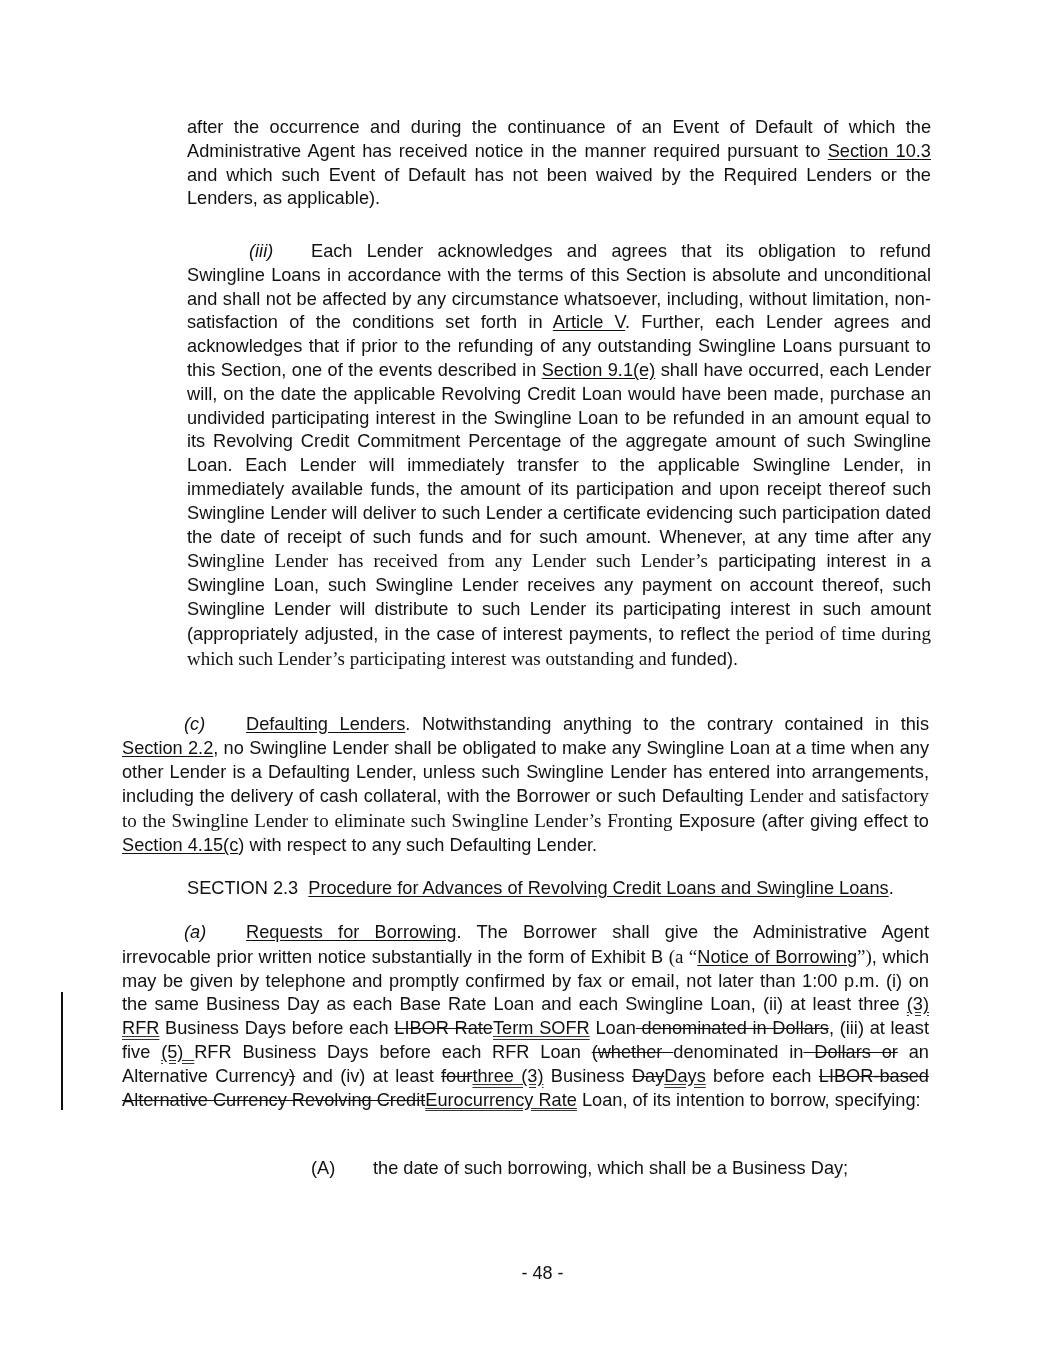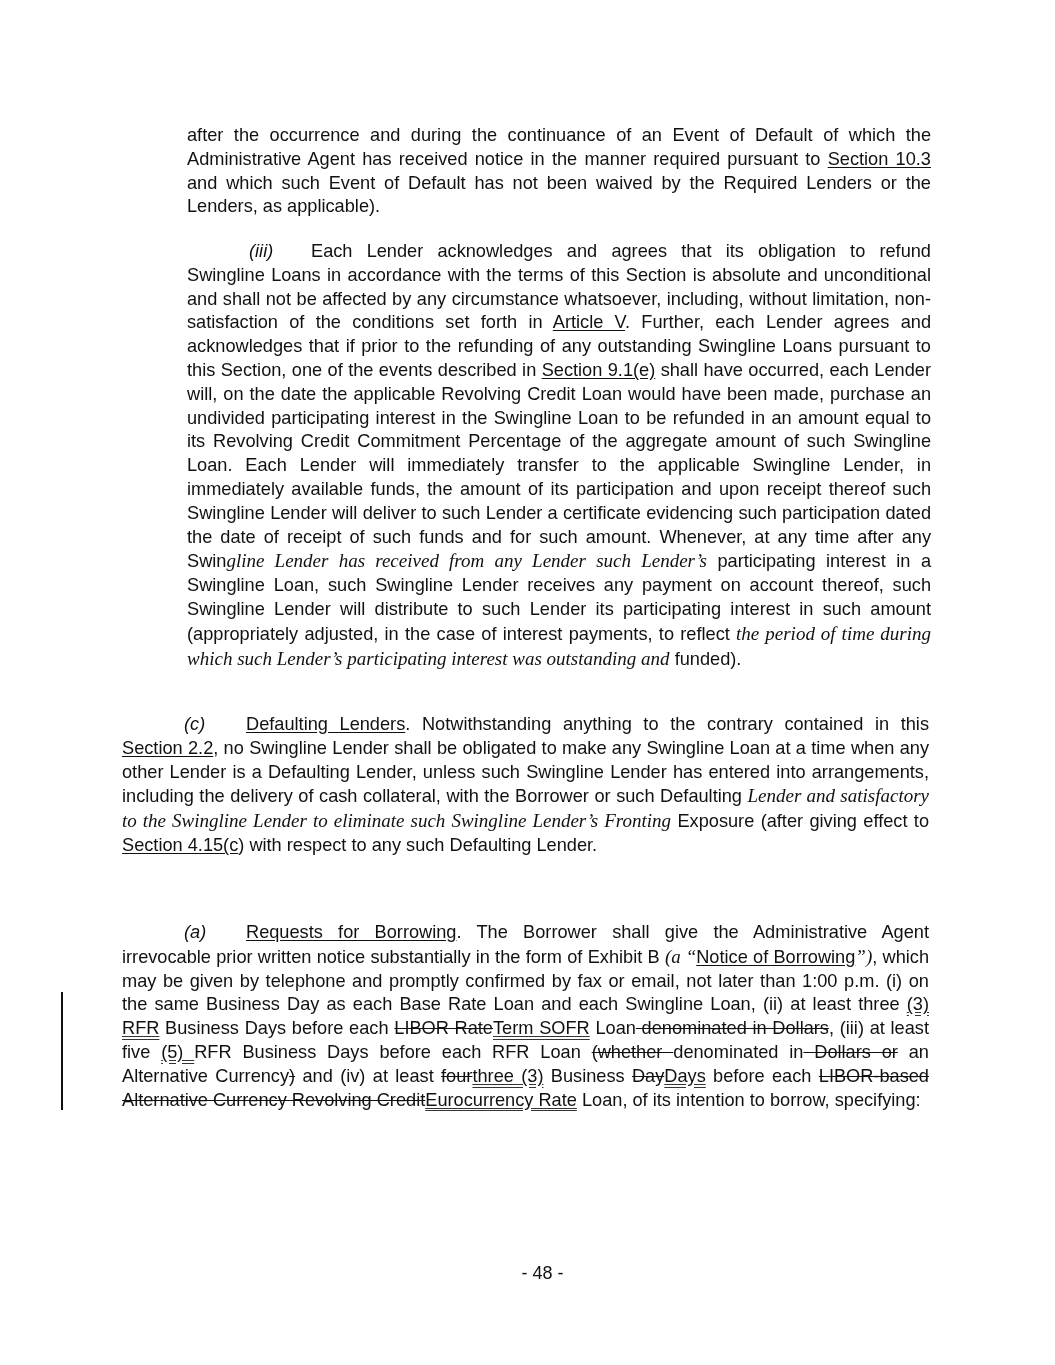--- a/index.html
+++ b/index.html
@@ -7,38 +7,40 @@
          font-family: "Liberation Sans", sans-serif; color: #111; }
   .page { position: absolute; left: 0; top: 0; width: 1055px; height: 1365px; }
   .para { position: absolute; font-size: 18.2px; line-height: 23.8px; text-align: justify; text-align-last: left; }
   .indent-block { left: 187px; width: 744px; }
   .full-block { left: 122px; width: 807px; }
   .ti { display: inline-block; width: 62px; }
   .num { display: inline-block; width: 62px; font-style: italic; }
   .u { text-decoration: underline; text-underline-offset: 2px; }
   .ins { text-decoration: underline double; text-decoration-color: #333; text-underline-offset: 2px; }
   .del { text-decoration: line-through; }
-  .serif { font-family: "Liberation Serif", serif; font-size: 19px; font-style: italic; }
+  .serif { font-family: "Liberation Serif", serif; font-size: 19px; }
   .change-bar { position: absolute; left: 61px; top: 992px; width: 2px; height: 118px; background: #111; }
   .heading { position: absolute; left: 187px; top: 876px; font-size: 18.2px; line-height: 24px; }
   .item-a { position: absolute; left: 311px; top: 1156px; font-size: 18.2px; line-height: 24px; }
   .item-a .lbl { display: inline-block; width: 62px; }
   .page-num { position: absolute; left: 15px; width: 1055px; top: 1263px; text-align: center; font-size: 18px; }
 </style>
 </head>
 <body>
 
 <div class="page">
 
-  <div class="para indent-block" style="top:124px;"><span>after the occurrence and during the continuance of an Event of Default of which the Administrative Agent has received notice in the manner required pursuant to </span><span class="u">Section 10.3</span><span> and which such Event of Default has not been waived by the Required Lenders or the Lenders, as applicable).</span></div>
+  <div class="para indent-block" style="top:116px;"><span>after the occurrence and during the continuance of an Event of Default of which the Administrative Agent has received notice in the manner required pursuant to </span><span class="u">Section 10.3</span><span> and which such Event of Default has not been waived by the Required Lenders or the Lenders, as applicable).</span></div>
 
   <div class="para indent-block" style="top:240px;"><span class="ti"></span><span class="num">(iii)</span><span>Each Lender acknowledges and agrees that its obligation to refund Swingline Loans in accordance with the terms of this Section is absolute and unconditional and shall not be affected by any circumstance whatsoever, including, without limitation, non-satisfaction of the conditions set forth in </span><span class="u">Article V</span><span>.  Further, each Lender agrees and acknowledges that if prior to the refunding of any outstanding Swingline Loans pursuant to this Section, one of the events described in </span><span class="u">Section 9.1(e)</span><span> shall have occurred, each Lender will, on the date the applicable Revolving Credit Loan would have been made, purchase an undivided participating interest in the Swingline Loan to be refunded in an amount equal to its Revolving Credit Commitment Percentage of the aggregate amount of such Swingline Loan.  Each Lender will immediately transfer to the applicable Swingline Lender, in immediately available funds, the amount of its participation and upon receipt thereof such Swingline Lender will deliver to such Lender a certificate evidencing such participation dated the date of receipt of such funds and for such amount.  Whenever, at any time after any Swin</span><span class="serif">gline Lender has received from any Lender such Lender’s</span><span> participating interest in a Swingline Loan, such Swingline Lender receives any payment on account thereof, such Swingline Lender will distribute to such Lender its participating interest in such amount (appropriately adjusted, in the case of interest payments, to reflect </span><span class="serif">the period of time during which such Lender’s participating interest was outstanding and</span><span> funded).</span></div>
 
   <div class="para full-block" style="top:713px;"><span class="ti"></span><span class="num">(c)</span><span class="u">Defaulting Lenders</span><span>.  Notwithstanding anything to the contrary contained in this </span><span class="u">Section 2.2</span><span>, no Swingline Lender shall be obligated to make any Swingline Loan at a time when any other Lender is a Defaulting Lender, unless such Swingline Lender has entered into arrangements, including the delivery of cash collateral, with the Borrower or such Defaulting </span><span class="serif">Lender and satisfactory to the Swingline Lender to eliminate such Swingline Lender’s Fronting</span><span> Exposure (after giving effect to </span><span class="u">Section 4.15(c</span><span>) with respect to any such Defaulting Lender.</span></div>
 
+  <div class="heading"><span>SECTION 2.3</span>&nbsp;&nbsp;<span class="u">Procedure for Advances of Revolving Credit Loans and Swingline Loans</span><span>.</span></div>
 
   <div class="para full-block" style="top:921px;"><span class="ti"></span><span class="num">(a)</span><span class="u">Requests for Borrowing</span><span>.  The Borrower shall give the Administrative Agent irrevocable prior written notice substantially in the form of Exhibit B </span><span class="serif">(a “</span><span class="u">Notice of Borrowing</span><span class="serif">”)</span><span>, which may be given by telephone and promptly confirmed by fax or email, not later than 1:00 p.m. (i) on the same Business Day as each Base Rate Loan and each Swingline Loan, (ii) at least three </span><span class="ins">(3) RFR</span><span> Business Days before each </span><span class="del">LIBOR Rate</span><span class="ins">Term SOFR</span><span> Loan</span><span class="del"> denominated in Dollars</span><span>, (iii) at least five </span><span class="ins">(5) </span><span>RFR Business Days before each RFR Loan </span><span class="del">(whether </span><span>denominated in</span><span class="del"> Dollars or</span><span> an Alternative Currency</span><span class="del">)</span><span> and (iv) at least </span><span class="del">four</span><span class="ins">three (3)</span><span> Business </span><span class="del">Day</span><span class="ins">Days</span><span> before each </span><span class="del">LIBOR-based Alternative Currency Revolving Credit</span><span class="ins">Eurocurrency Rate</span><span> Loan, of its intention to borrow, specifying:</span></div>
 
   <div class="change-bar"></div>
 
+  <div class="item-a"><span class="lbl">(A)</span><span>the date of such borrowing, which shall be a Business Day;</span></div>
 
   <div class="page-num">- 48 -</div>
 </div>
 
 </body></html>

